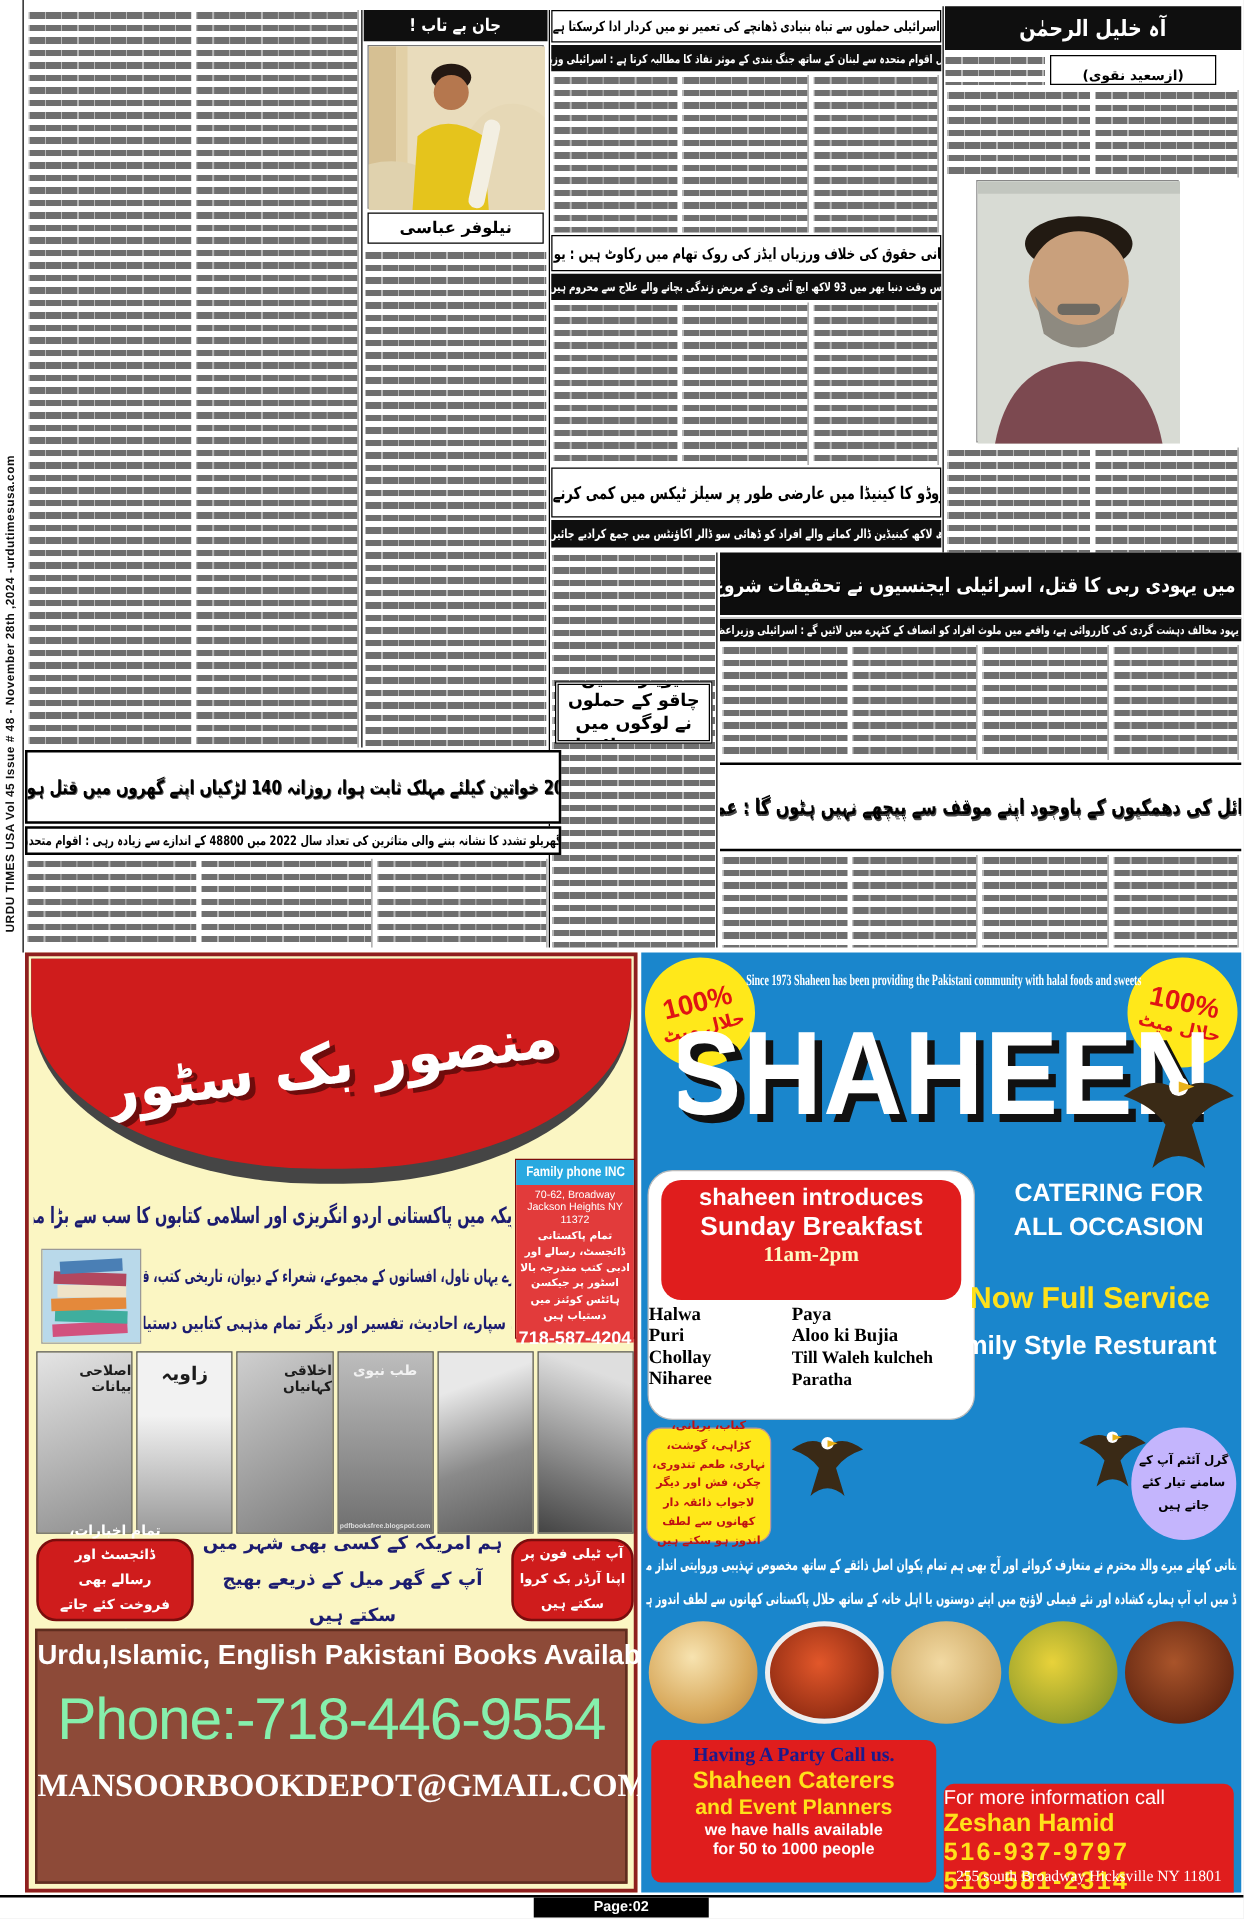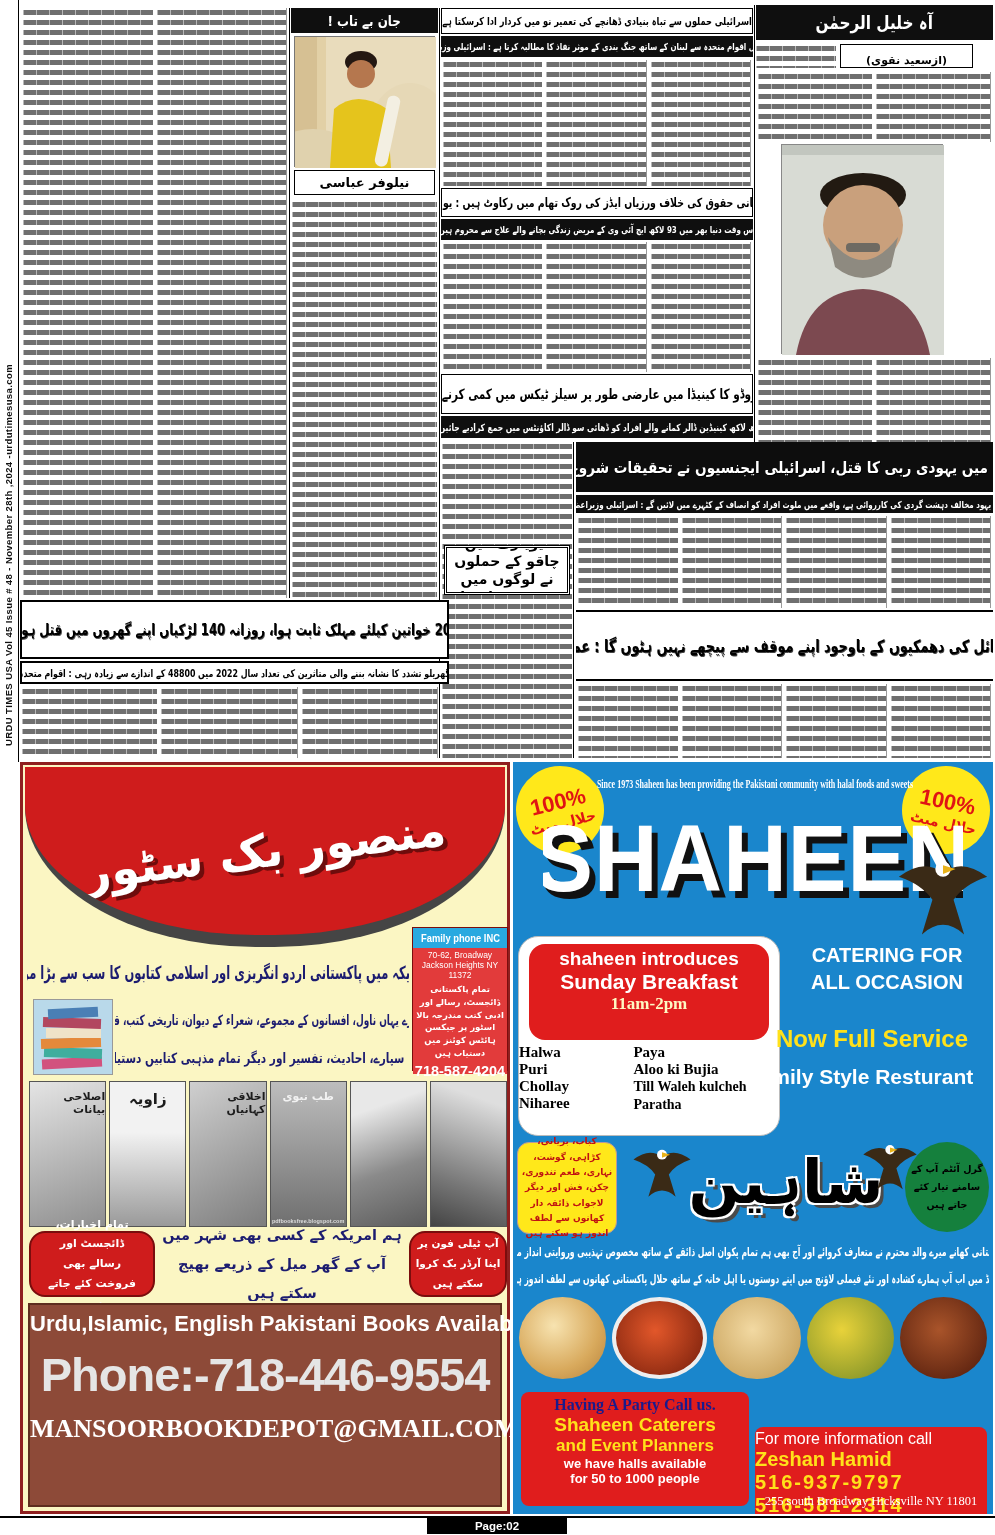--- a/index.html
+++ b/index.html
@@ -234,21 +234,21 @@
     </div>
     <div class="abs flex ur" style="left:138px;top:462px;width:242px;height:74px;color:#1c1c70;font-weight:bold;font-size:14.5px;text-align:center;line-height:2;">
       <span style="display:inline-block;">ہم امریکہ کے کسی بھی شہر میں آپ کے گھر میل کے ذریعے بھیج سکتے ہیں</span>
     </div>
     <div class="abs redbox ur" style="left:386px;top:466px;width:98px;height:66px;font-size:10.5px;line-height:1.9;padding:2px;">
       <span>آپ ٹیلی فون پر اپنا آرڈر بک کروا سکتے ہیں</span>
     </div>
 
     <div class="abs" style="left:5px;top:538px;width:474px;height:204px;background:#8d4a38;border:2px solid #5f2d1f;text-align:center;">
       <div style="color:#fff;font-weight:bold;font-size:22px;font-family:'Liberation Sans',sans-serif;margin-top:6px;white-space:nowrap;">Urdu,Islamic, English Pakistani Books Available</div>
-      <div style="color:#e5e5e5;font-weight:bold;font-size:47px;font-family:'Liberation Sans',sans-serif;letter-spacing:-1px;margin-top:10px;white-space:nowrap;">Phone:-718-446-9554</div>
+      <div style="color:#86efac;font-weight:normal;font-size:47px;font-family:'Liberation Sans',sans-serif;letter-spacing:-1px;margin-top:10px;white-space:nowrap;">Phone:-718-446-9554</div>
       <div style="color:#fff;font-weight:bold;font-size:26px;font-family:'Liberation Serif',serif;margin-top:12px;white-space:nowrap;">MANSOORBOOKDEPOT@GMAIL.COM</div>
     </div>
   </div>
 
   <div class="abs" style="left:513px;top:762px;width:480px;height:752px;background:#1a86cc;overflow:hidden;">
 
     <div class="abs oval" style="left:3px;top:4px;width:88px;height:88px;background:#ffe81a;transform:rotate(-14deg);display:flex;flex-direction:column;align-items:center;justify-content:center;">
       <span style="color:#e01414;font-weight:bold;font-size:22px;font-family:'Liberation Sans',sans-serif;">100%</span>
       <span class="ur" style="color:#e01414;font-weight:bold;font-size:14px;">حلال میٹ</span>
     </div>
@@ -306,31 +306,28 @@
     <div class="abs redbox ur" style="left:4px;top:380px;width:100px;height:92px;background:#ffe81a;border:1px solid #b99;border-radius:12px;color:#c01212;font-size:9px;font-weight:bold;line-height:1.7;padding:3px;">
       <span>کباب، بریانی، کڑاہی، گوشت، نہاری، طعم تندوری، چکن، فش اور دیگر لاجواب ذائقہ دار کھانوں سے لطف اندوز ہو سکتے ہیں</span>
     </div>
     <div class="abs" style="left:118px;top:382px;width:62px;height:56px;">
       <svg width="62" height="56" viewBox="0 0 100 84">
         <path d="M4,22 Q30,2 50,18 Q70,2 96,22 Q72,30 61,46 L72,82 Q50,62 28,82 L39,46 Q28,30 4,22 Z" fill="#3a2a16"></path>
         <circle cx="50" cy="14" r="8" fill="#fff"></circle>
           <path d="M50,10 l13,4 -13,5 z" fill="#e8b21a"></path>
       </svg>
     </div>
-    <div class="abs flex ur" style="left:168px;top:368px;width:210px;height:104px;">
-      <span style="font-size:60px;font-weight:bold;color:#000;text-shadow:-2px -2px 0 #fff,2px -2px 0 #fff,-2px 2px 0 #fff,2px 2px 0 #fff,5px 5px 0 #4a4a4a;">شاہین</span>
-    </div>
     <div class="abs" style="left:348px;top:378px;width:58px;height:52px;">
       <svg width="58" height="52" viewBox="0 0 100 84">
         <path d="M4,22 Q30,2 50,18 Q70,2 96,22 Q72,30 61,46 L72,82 Q50,62 28,82 L39,46 Q28,30 4,22 Z" fill="#3a2a16"></path>
         <circle cx="50" cy="14" r="8" fill="#fff"></circle>
           <path d="M50,10 l13,4 -13,5 z" fill="#e8b21a"></path>
       </svg>
     </div>
-    <div class="abs flex ur" style="left:392px;top:380px;width:84px;height:90px;background:#15803d;border-radius:50%;font-size:9.5px;font-weight:bold;text-align:center;line-height:1.9;padding:6px;">
+    <div class="abs flex ur" style="left:392px;top:380px;width:84px;height:90px;background:#c4b5fd;border-radius:50%;font-size:9.5px;font-weight:bold;text-align:center;line-height:1.9;padding:6px;">
       <span style="display:inline-block;">گرل آئٹم آپ کے سامنے تیار کئے جاتے ہیں</span>
     </div>
 
     <div class="abs flex ur" style="left:4px;top:478px;width:472px;height:24px;color:#fff;font-weight:bold;font-size:12px;">
       <span class="sq3">نیویارک میں پاکستانی کھانے میرے والد محترم نے متعارف کروائے اور آج بھی ہم تمام پکوان اصل ذائقے کے ساتھ مخصوص تہذیبی وروایتی انداز میں پیش کرتے ہیں</span>
     </div>
     <div class="abs flex ur" style="left:4px;top:505px;width:472px;height:24px;color:#fff;font-weight:bold;font-size:12px;">
       <span class="sq3">لانگ آئی لینڈ میں اب آپ ہمارے کشادہ اور نئے فیملی لاؤنج میں اپنے دوستوں یا اہل خانہ کے ساتھ حلال پاکستانی کھانوں سے لطف اندوز ہو سکتے ہیں</span>
     </div>
 

